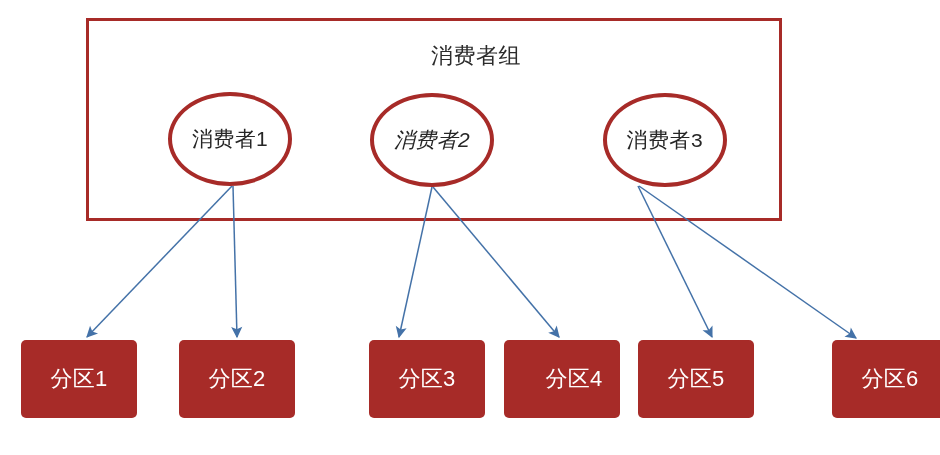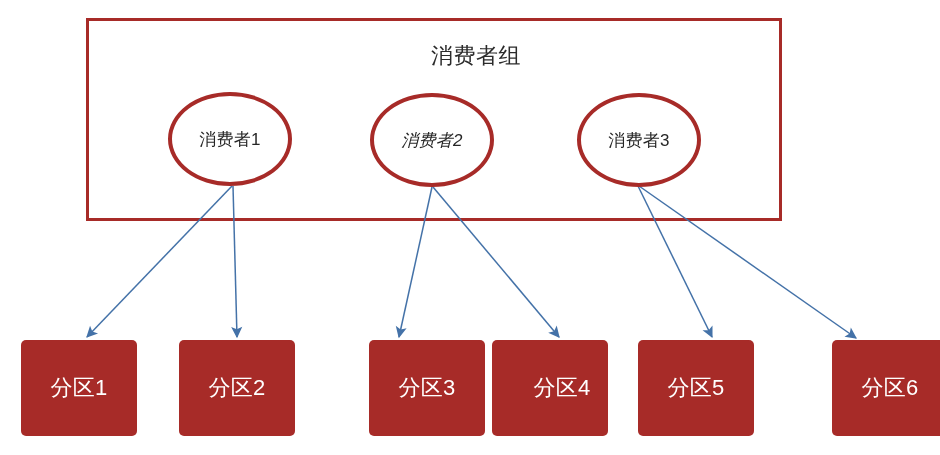--- a/index.html
+++ b/index.html
@@ -52,29 +52,29 @@
     height: 94px;
     border: 4px solid #A72B28;
     border-radius: 50%;
     background: #ffffff;
     box-sizing: border-box;
     display: flex;
     align-items: center;
     justify-content: center;
   }
   .consumer-label {
-    font-size: 17px;
+    font-size: 21px;
     color: #262626;
     white-space: nowrap;
     letter-spacing: 0.3px;
   }
   .partition {
     position: absolute;
     width: 116px;
-    height: 96px;
+    height: 78px;
     background: #A72B28;
     border-radius: 5px;
     box-sizing: border-box;
     display: flex;
     align-items: center;
     justify-content: center;
   }
   .partition-label {
     font-size: 22px;
     color: #ffffff;
@@ -106,34 +106,34 @@
       <line x1="639" y1="186" x2="856" y2="338"></line>
     </g>
   </svg>
 
   <div class="consumer" style="left:168px; top:92px;">
     <span class="consumer-label">消费者1</span>
   </div>
   <div class="consumer" style="left:370px; top:93px;font-style:italic;">
     <span class="consumer-label">消费者2</span>
   </div>
-  <div class="consumer" style="left:577px; top:93px;">
+  <div class="consumer" style="left:603px; top:93px;font-family:Liberation Mono, monospace;">
     <span class="consumer-label">消费者3</span>
   </div>
 
   <div class="partition" style="left:21px; top:340px;">
     <span class="partition-label">分区1</span>
   </div>
   <div class="partition" style="left:179px; top:340px;">
     <span class="partition-label">分区2</span>
   </div>
   <div class="partition" style="left:341px; top:340px;margin-left:28px;">
     <span class="partition-label">分区3</span>
   </div>
-  <div class="partition" style="left:492px; top:340px;padding-left:24px;">
+  <div class="partition" style="left:504px; top:340px;padding-left:24px;">
     <span class="partition-label">分区4</span>
   </div>
   <div class="partition" style="left:638px; top:340px;">
     <span class="partition-label">分区5</span>
   </div>
   <div class="partition" style="left:832px; top:340px;">
     <span class="partition-label">分区6</span>
   </div>
 
 </div>

